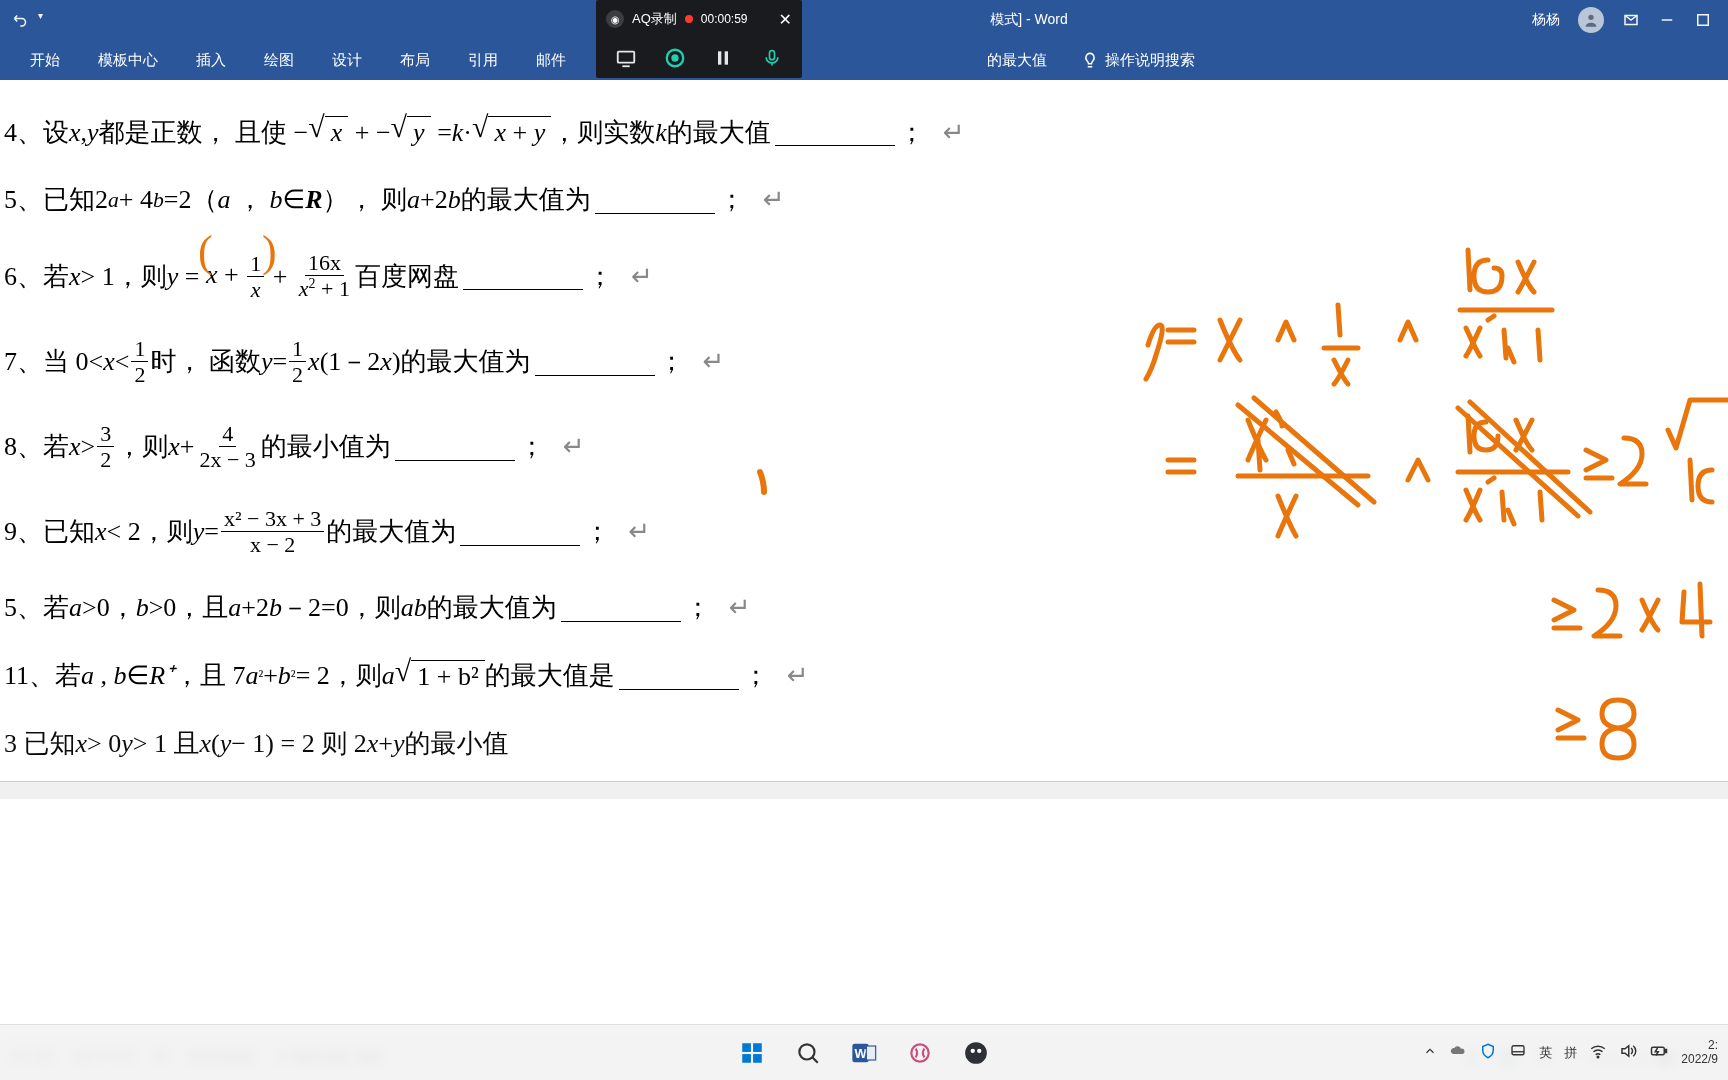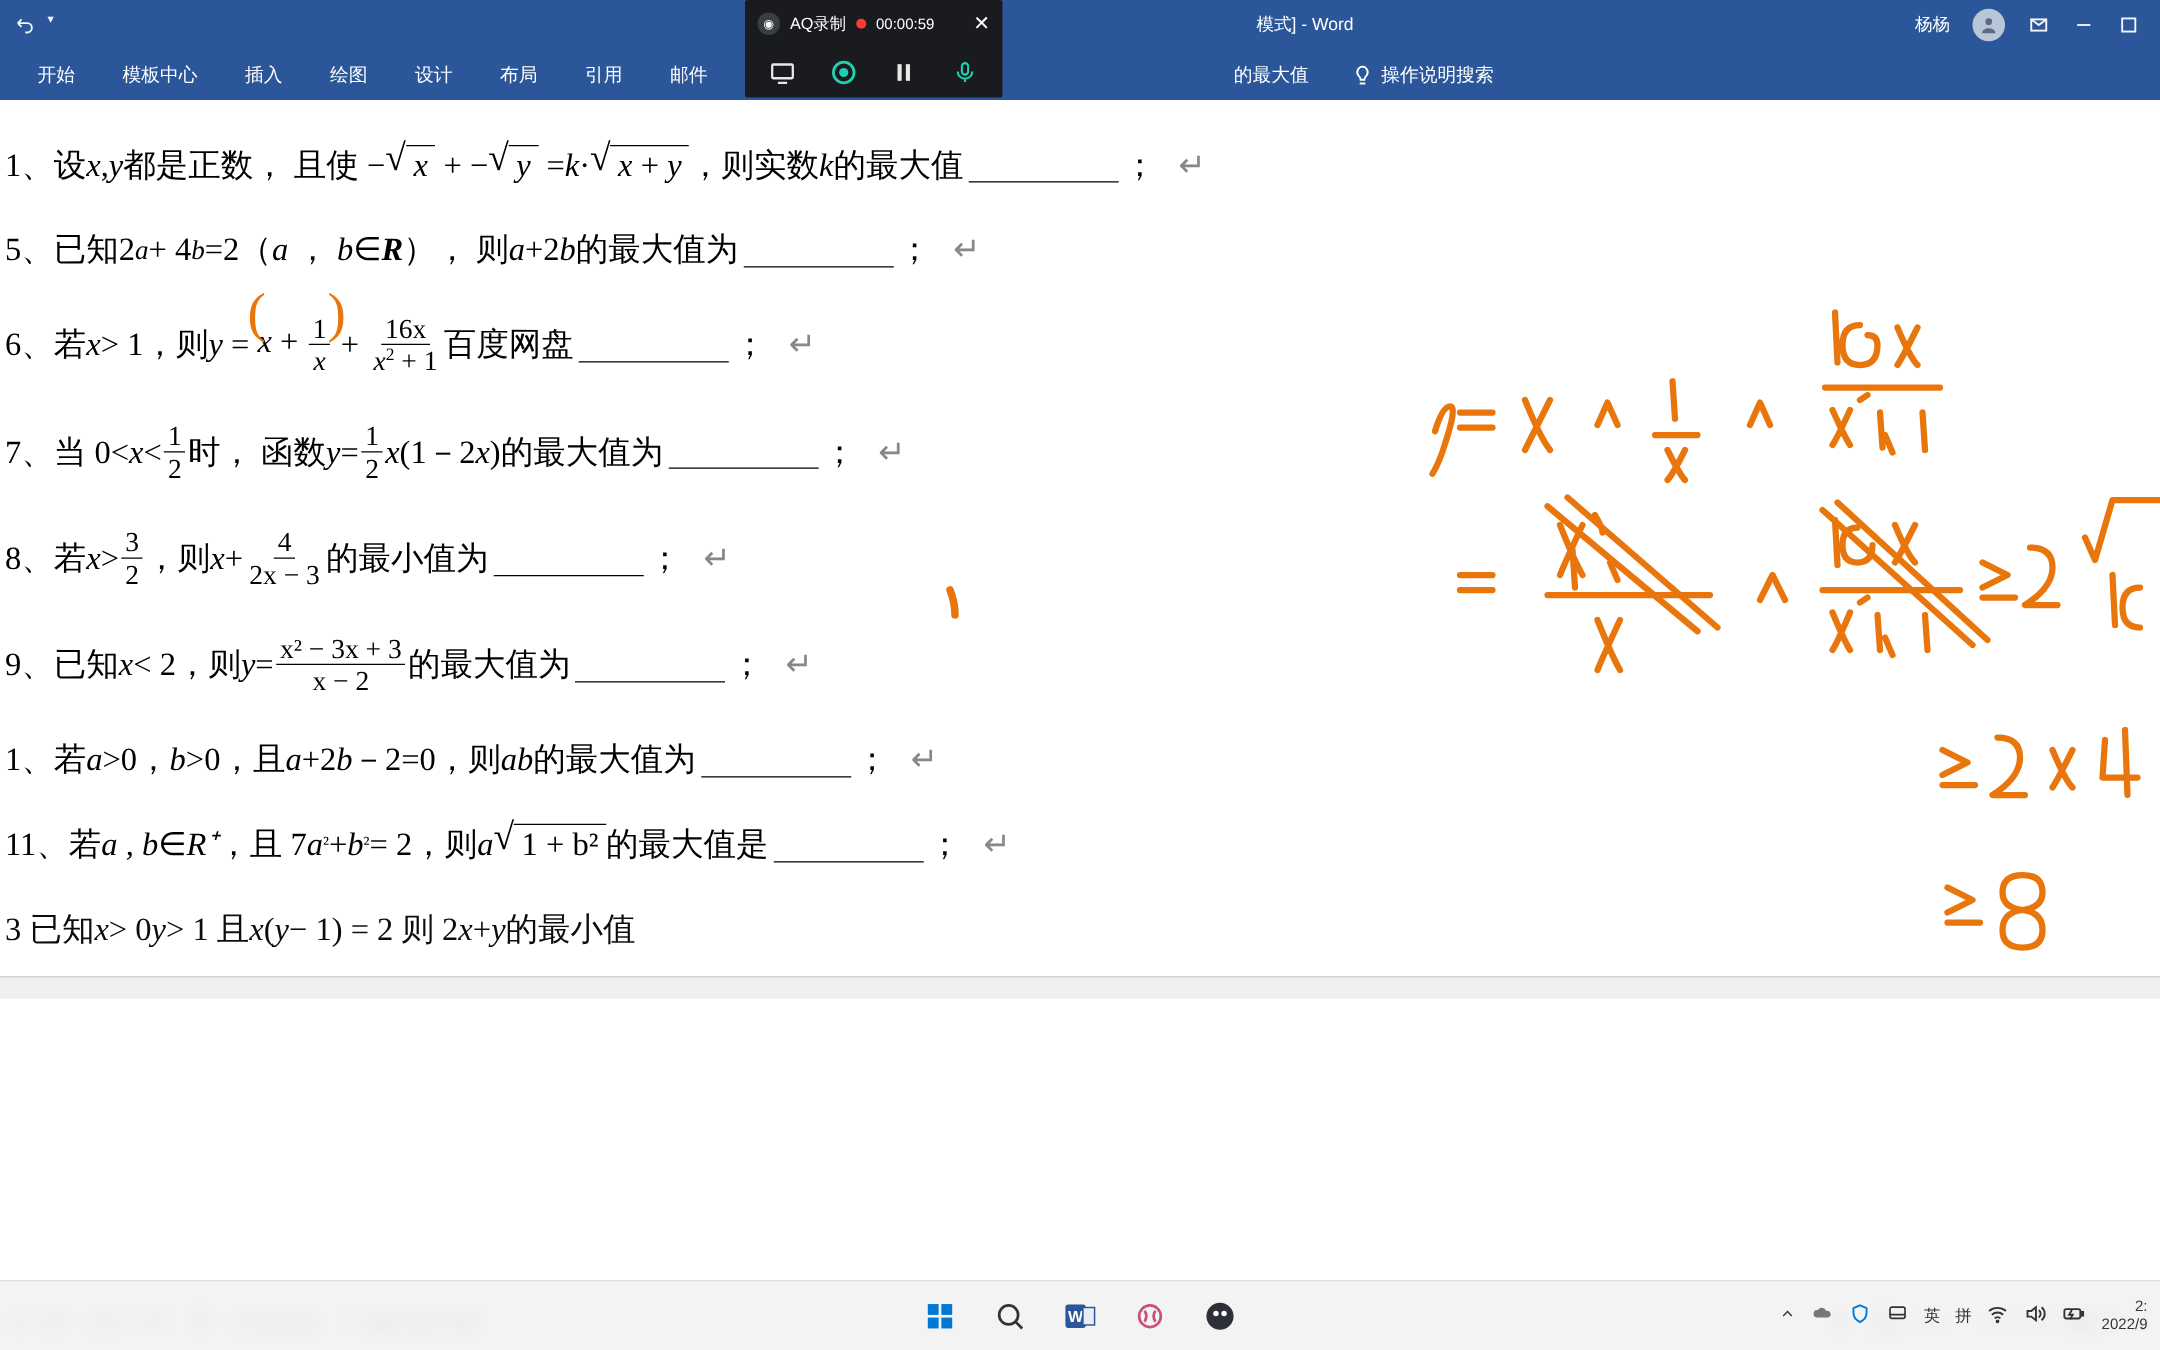--- a/index.html
+++ b/index.html
@@ -15,21 +15,21 @@
   height: 40px;
   background: #2b579a;
   display: flex;
   align-items: center;
   color: #fff;
   font-size: 14px;
   position: relative;
 }
 .titlebar-left { display: flex; gap: 8px; padding-left: 12px; align-items: center; }
 .titlebar-icon { width: 18px; height: 18px; opacity: 0.95; cursor: pointer; color:#fff; }
-.titlebar-center { position: absolute; left: 50%; transform: translateX(-50%); display:flex; align-items:center; gap:21px; }
+.titlebar-center { position: absolute; left: 50%; transform: translateX(-50%); display:flex; align-items:center; gap:6px; }
 .titlebar-right { margin-left: auto; display: flex; align-items: center; gap: 18px; padding-right: 16px; }
 .avatar { width: 26px; height: 26px; background: #b9c6d8; border-radius: 50%; display:inline-flex; align-items:center; justify-content:center; }
 .ribbon {
   height: 40px;
   background: #2b579a;
   display: flex;
   align-items: center;
   color: #fff;
   font-size: 15px;
   padding-left: 12px;
@@ -260,21 +260,21 @@
           <path d="M5 11a7 7 0 0 0 14 0M12 18v3"></path>
         </svg>
     </div>
   </div>
 </div>
 
 <div class="doc-area">
   <div class="docbody">
 
     <div class="problem">
-      <span class="pnum">1、设</span>
+      <span class="pnum">4、设</span>
       <span class="math">x</span><span>,</span>
       <span class="math">y</span>
       <span> 都是正数，  且使</span>
       &nbsp;<span class="upright">−</span>
       <span class="sqrt">
           <span class="rad">√</span>
           <span class="arg math">x</span>
         </span>
       &nbsp;<span class="upright">+ −</span>
       <span class="sqrt">
@@ -393,21 +393,21 @@
           <span class="num">x² − 3x + 3</span>
           <span class="den">x − 2</span>
         </span>
       <span> 的最大值为</span>
       <span class="blank"></span>
       <span>；</span>
       <span class="para-mark">↵</span>
     </div>
 
     <div class="problem">
-      <span class="pnum">1、若  </span>
+      <span class="pnum">5、若  </span>
       <span class="math">a</span>
       <span>&gt;0，  </span>
       <span class="math">b</span>
       <span>&gt;0，且  </span>
       <span class="math">a</span>
       <span>+2</span>
       <span class="math">b</span>
       <span>－2=0，则  </span>
       <span class="math">ab</span>
       <span> 的最大值为</span>

